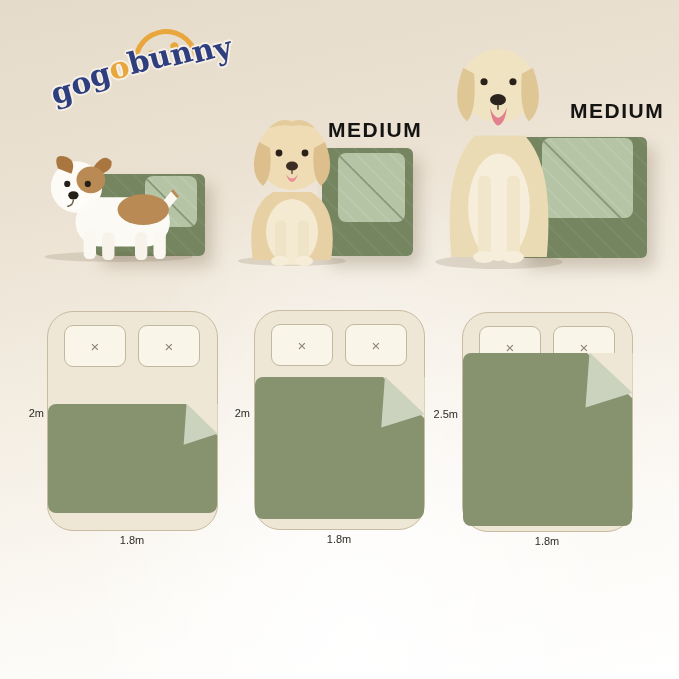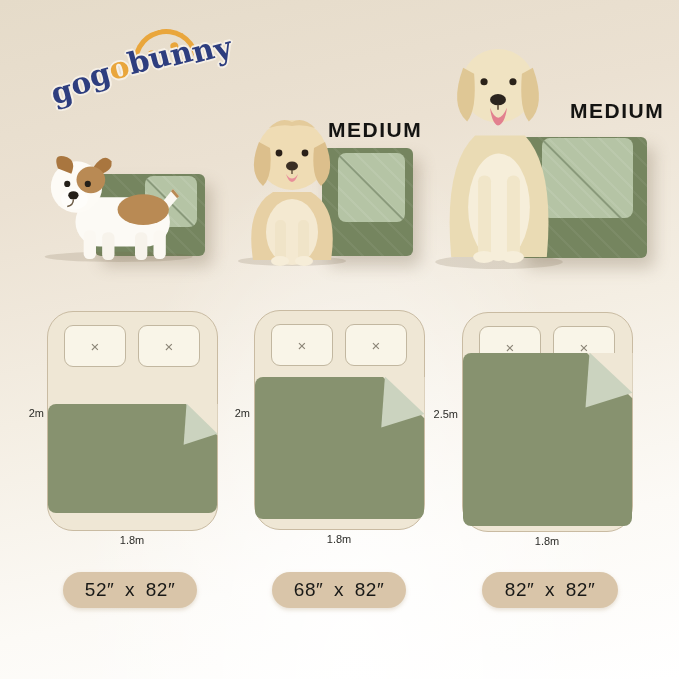--- a/index.html
+++ b/index.html
@@ -221,17 +221,14 @@
     </div>
   </div>
 
   <div class="dim len len1">2m</div>
   <div class="dim len len2">2m</div>
   <div class="dim len len3">2.5m</div>
   <div class="dim wid wid1">1.8m</div>
   <div class="dim wid wid2">1.8m</div>
   <div class="dim wid wid3">1.8m</div>
 
-  <div class="pill pill1">52″ x 82″</div>
-  <div class="pill pill2">68″ x 82″</div>
-  <div class="pill pill3">82″ x 82″</div>
 
 </div>
 
 </body></html>

